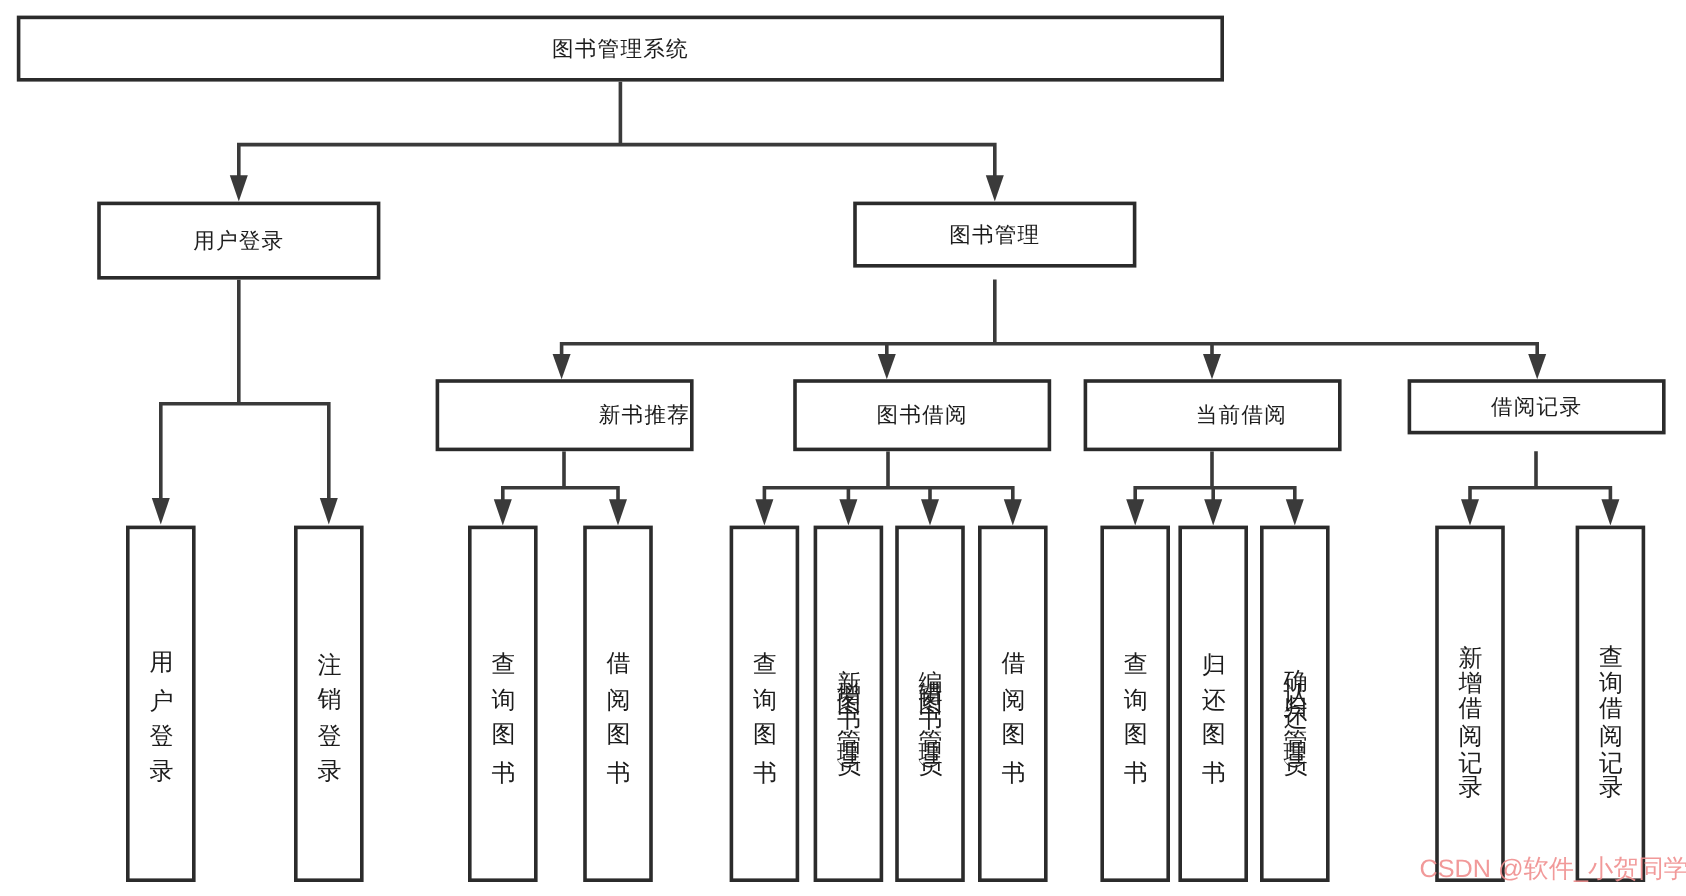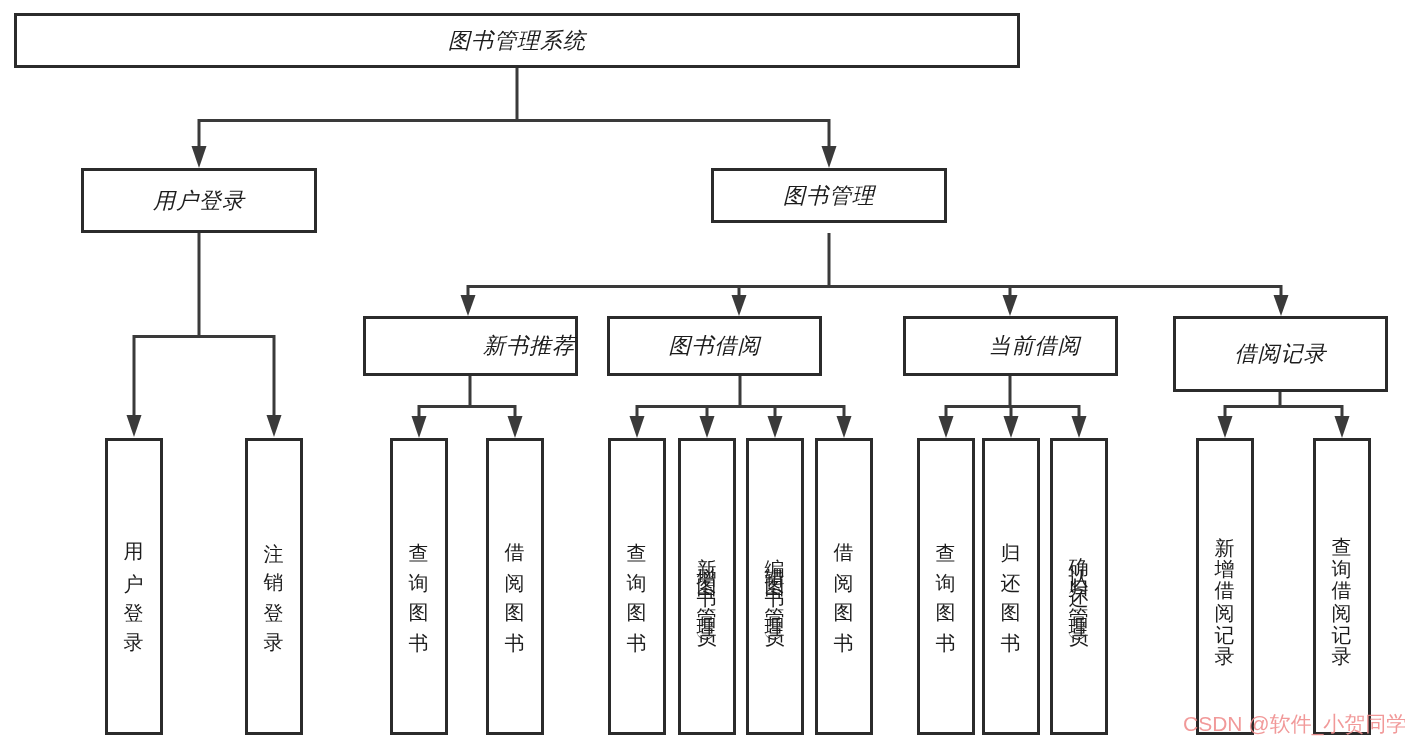--- a/index.html
+++ b/index.html
@@ -26,24 +26,23 @@
     box-sizing: border-box;
     background: #ffffff;
     border: 3px solid #2b2b2b;
     display: flex;
     align-items: center;
     justify-content: center;
     z-index: 2;
     color: #1c1c1c;
   }
   .hlabel {
-    font-size: 22px;
+    font-size: 18px;
     letter-spacing: 1px;
     white-space: nowrap;
-    font-style: italic;
   }
   .leaf {
     width: 58px;
     height: 297px;
     top: 438px;
     flex-direction: column;
   }
   .leaf .vlabel {
     writing-mode: vertical-rl;
     text-orientation: mixed;
@@ -116,27 +115,27 @@
   <div class="box" style="left:81px; top:168px; width:236px; height:65px;">
     <span class="hlabel">用户登录</span>
   </div>
   <div class="box" style="left:711px; top:168px; width:236px; height:55px;">
     <span class="hlabel">图书管理</span>
   </div>
 
   <div class="box" style="left:363px; top:316px; width:215px; height:60px;justify-content:flex-end;">
     <span class="hlabel">新书推荐</span>
   </div>
-  <div class="box" style="left:607px; top:316px; width:215px; height:60px;">
+  <div class="box" style="left:661px; top:316px; width:215px; height:60px;">
     <span class="hlabel">图书借阅</span>
   </div>
   <div class="box" style="left:903px; top:316px; width:215px; height:60px;padding-left:48px;">
     <span class="hlabel">当前借阅</span>
   </div>
-  <div class="box" style="left:1173px; top:316px; width:215px; height:76px;">
+  <div class="box" style="left:1173px; top:316px; width:215px; height:46px;">
     <span class="hlabel">借阅记录</span>
   </div>
 
   <div class="box leaf" style="left:105px;">
     <span class="vlabel s4">用户登录</span>
   </div>
   <div class="box leaf" style="left:245px;">
     <span class="vlabel s4">注销登录</span>
   </div>
 

